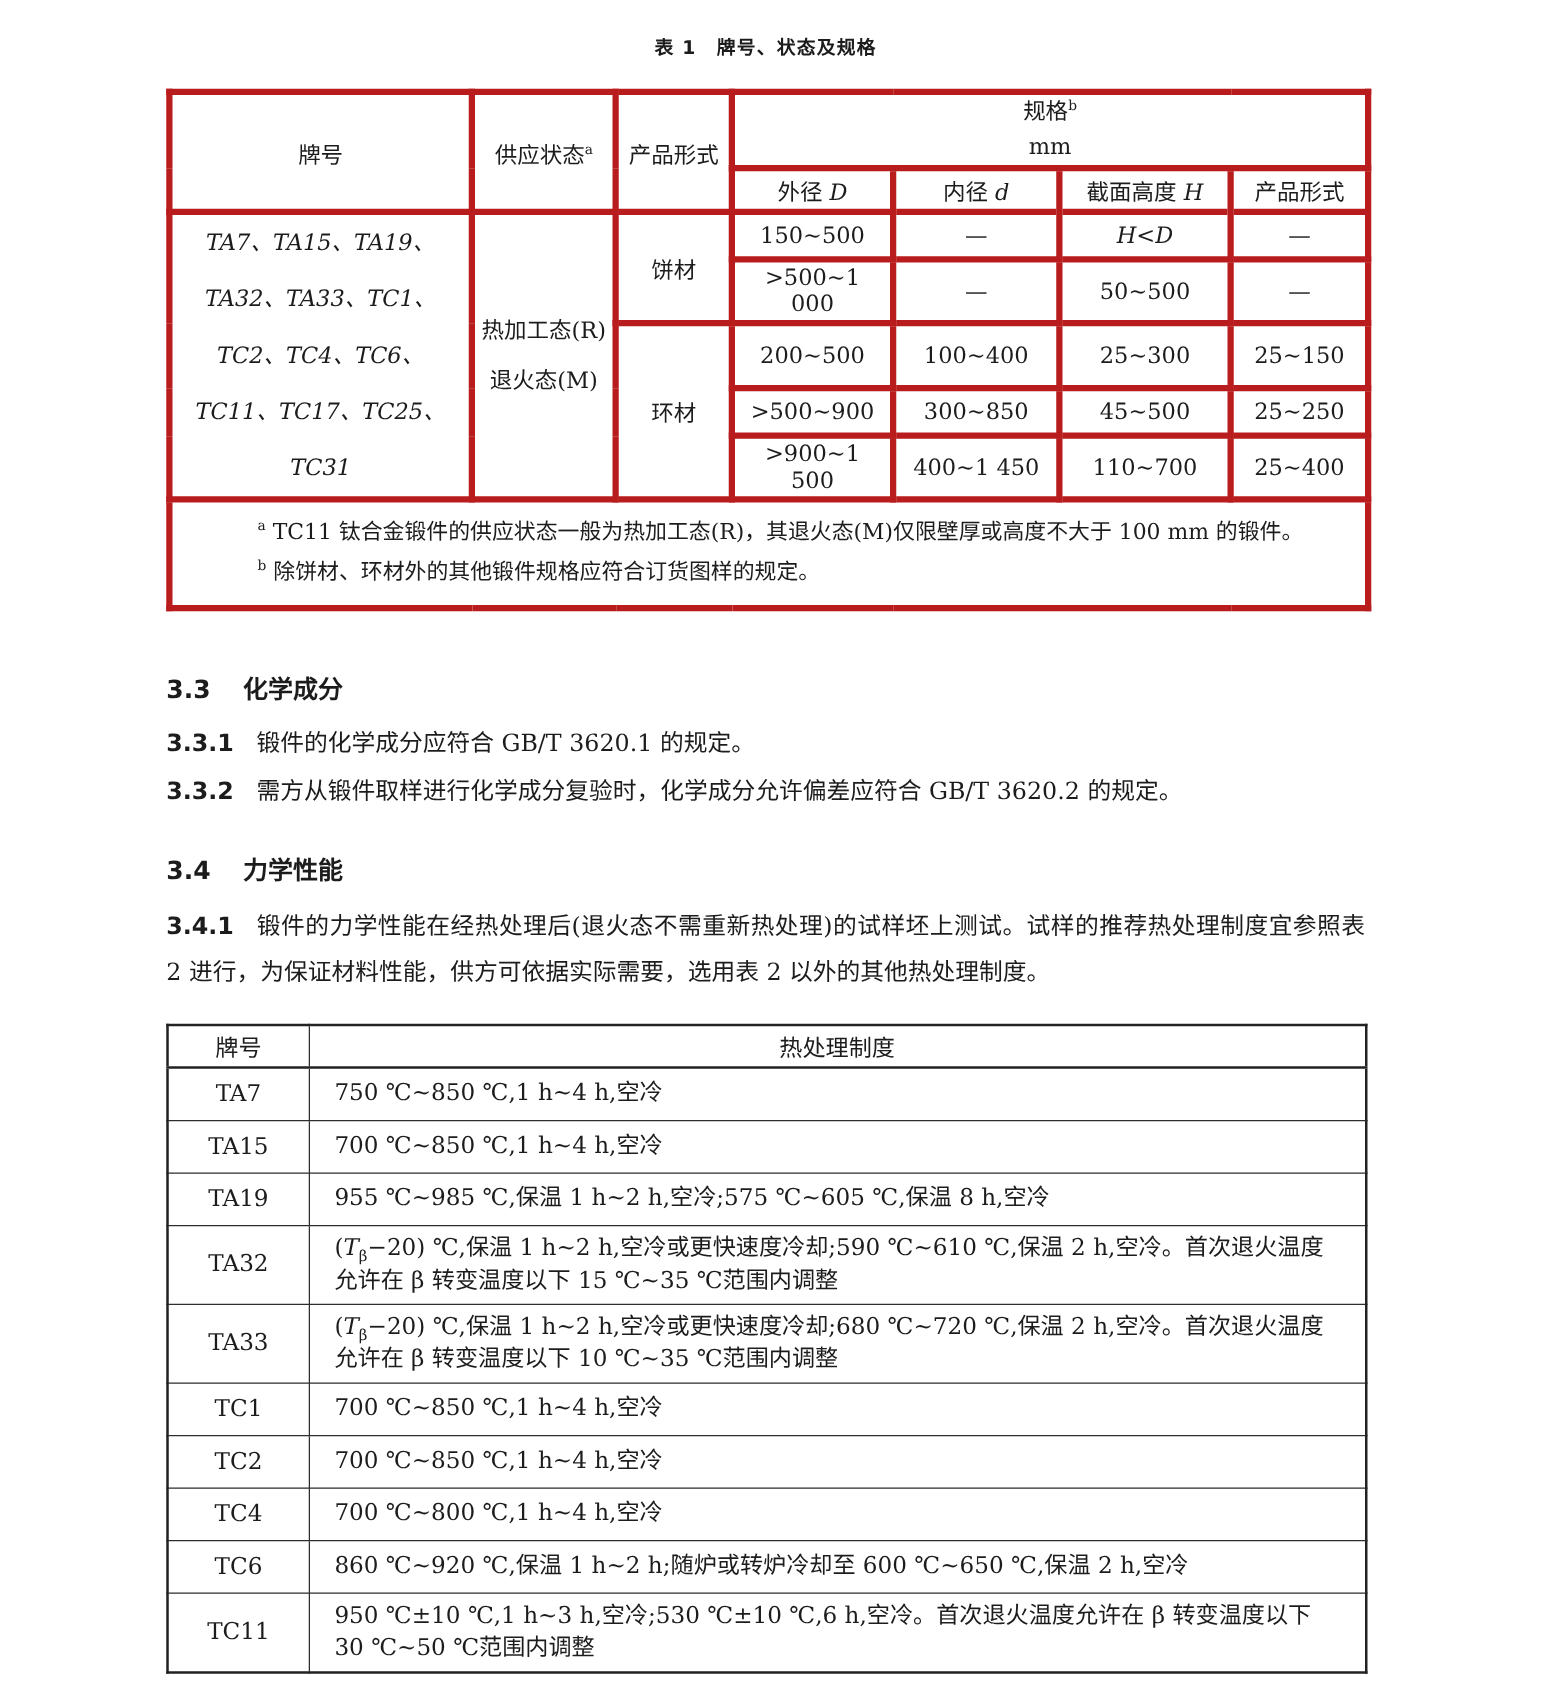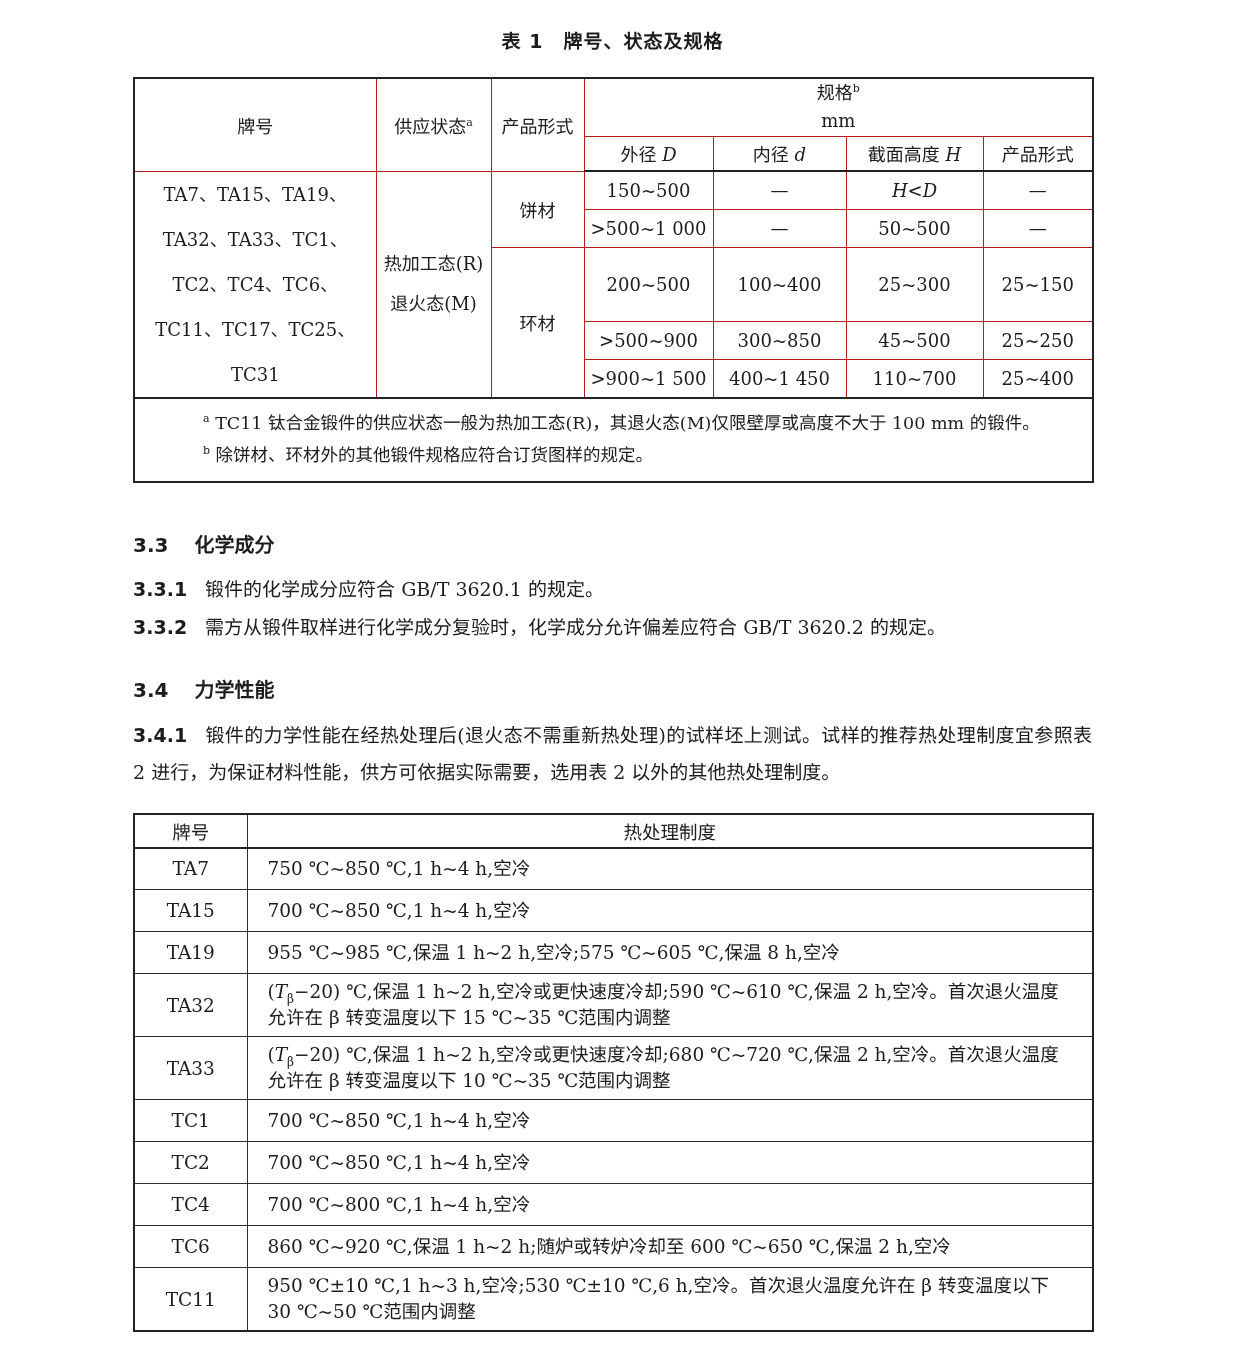--- a/index.html
+++ b/index.html
@@ -12,21 +12,21 @@
     overflow:hidden;
     color:#1c1c1c;
     font-family:"DejaVu Serif","Liberation Serif",serif;
     font-size:19px;
   }
   .content { margin-left:133px; width:959px; }
 
   
   .tbl-title {
     font-family:"DejaVu Sans","Liberation Sans",sans-serif;
-    font-weight:bold; font-size:19px; letter-spacing:1px;
+    font-weight:bold; font-size:15px; letter-spacing:1px;
     text-align:center;
   }
   .tbl-title-1 { margin-top:26px; }
   .tbl-title-2 { margin-top:24px; }
   .sec-head {
     font-family:"DejaVu Sans","Liberation Sans",sans-serif;
     font-weight:bold; font-size:20px;
   }
   .sec-head-33 { margin-top:46px; }
   .sec-head-34 { margin-top:28px; }
@@ -42,29 +42,29 @@
   .clause-341 { margin-top:14px; line-height:37px; }
 
   
   table { border-collapse:collapse; table-layout:fixed; width:959px; }
   sup { font-size:11px; vertical-align:super; line-height:0; }
   sub { font-size:12px; vertical-align:sub; line-height:0; }
 
   
   .t1 { margin-top:24px; border:2px solid #222; font-size:18px; }
   .t1 th, .t1 td {
-    border:1px solid #b91c1c; text-align:center; vertical-align:middle;
+    border:5px solid #b91c1c; text-align:center; vertical-align:middle;
     font-weight:normal; padding:2px 4px;
   }
   .t1 .h-top th { height:58px; }
   .t1 .h-sub th { height:35px; border-bottom:2px solid #222; }
   .t1 .spec-group { padding:0; }
   .t1 .spec-group .g-line { line-height:28px; }
   .t1 .t1-body-row { height:38px; }
-  .t1 .c-grades { line-height:45px; padding:0 14px; }
+  .t1 .c-grades { line-height:45px; padding:0 14px;font-style:italic; }
   .t1 .c-supply { line-height:40px; }
   .t1 .footnote-cell {
     border-top:2px solid #222; text-align:left;
     padding:8px 12px 10px 68px;
   }
   .t1 .fn { line-height:32px; font-size:17.5px; }
 
   
   .t2 { margin-top:22px; border:2px solid #222; font-size:18.5px; }
   .t2 th, .t2 td { border:1px solid #2d2d2d; vertical-align:middle; }

